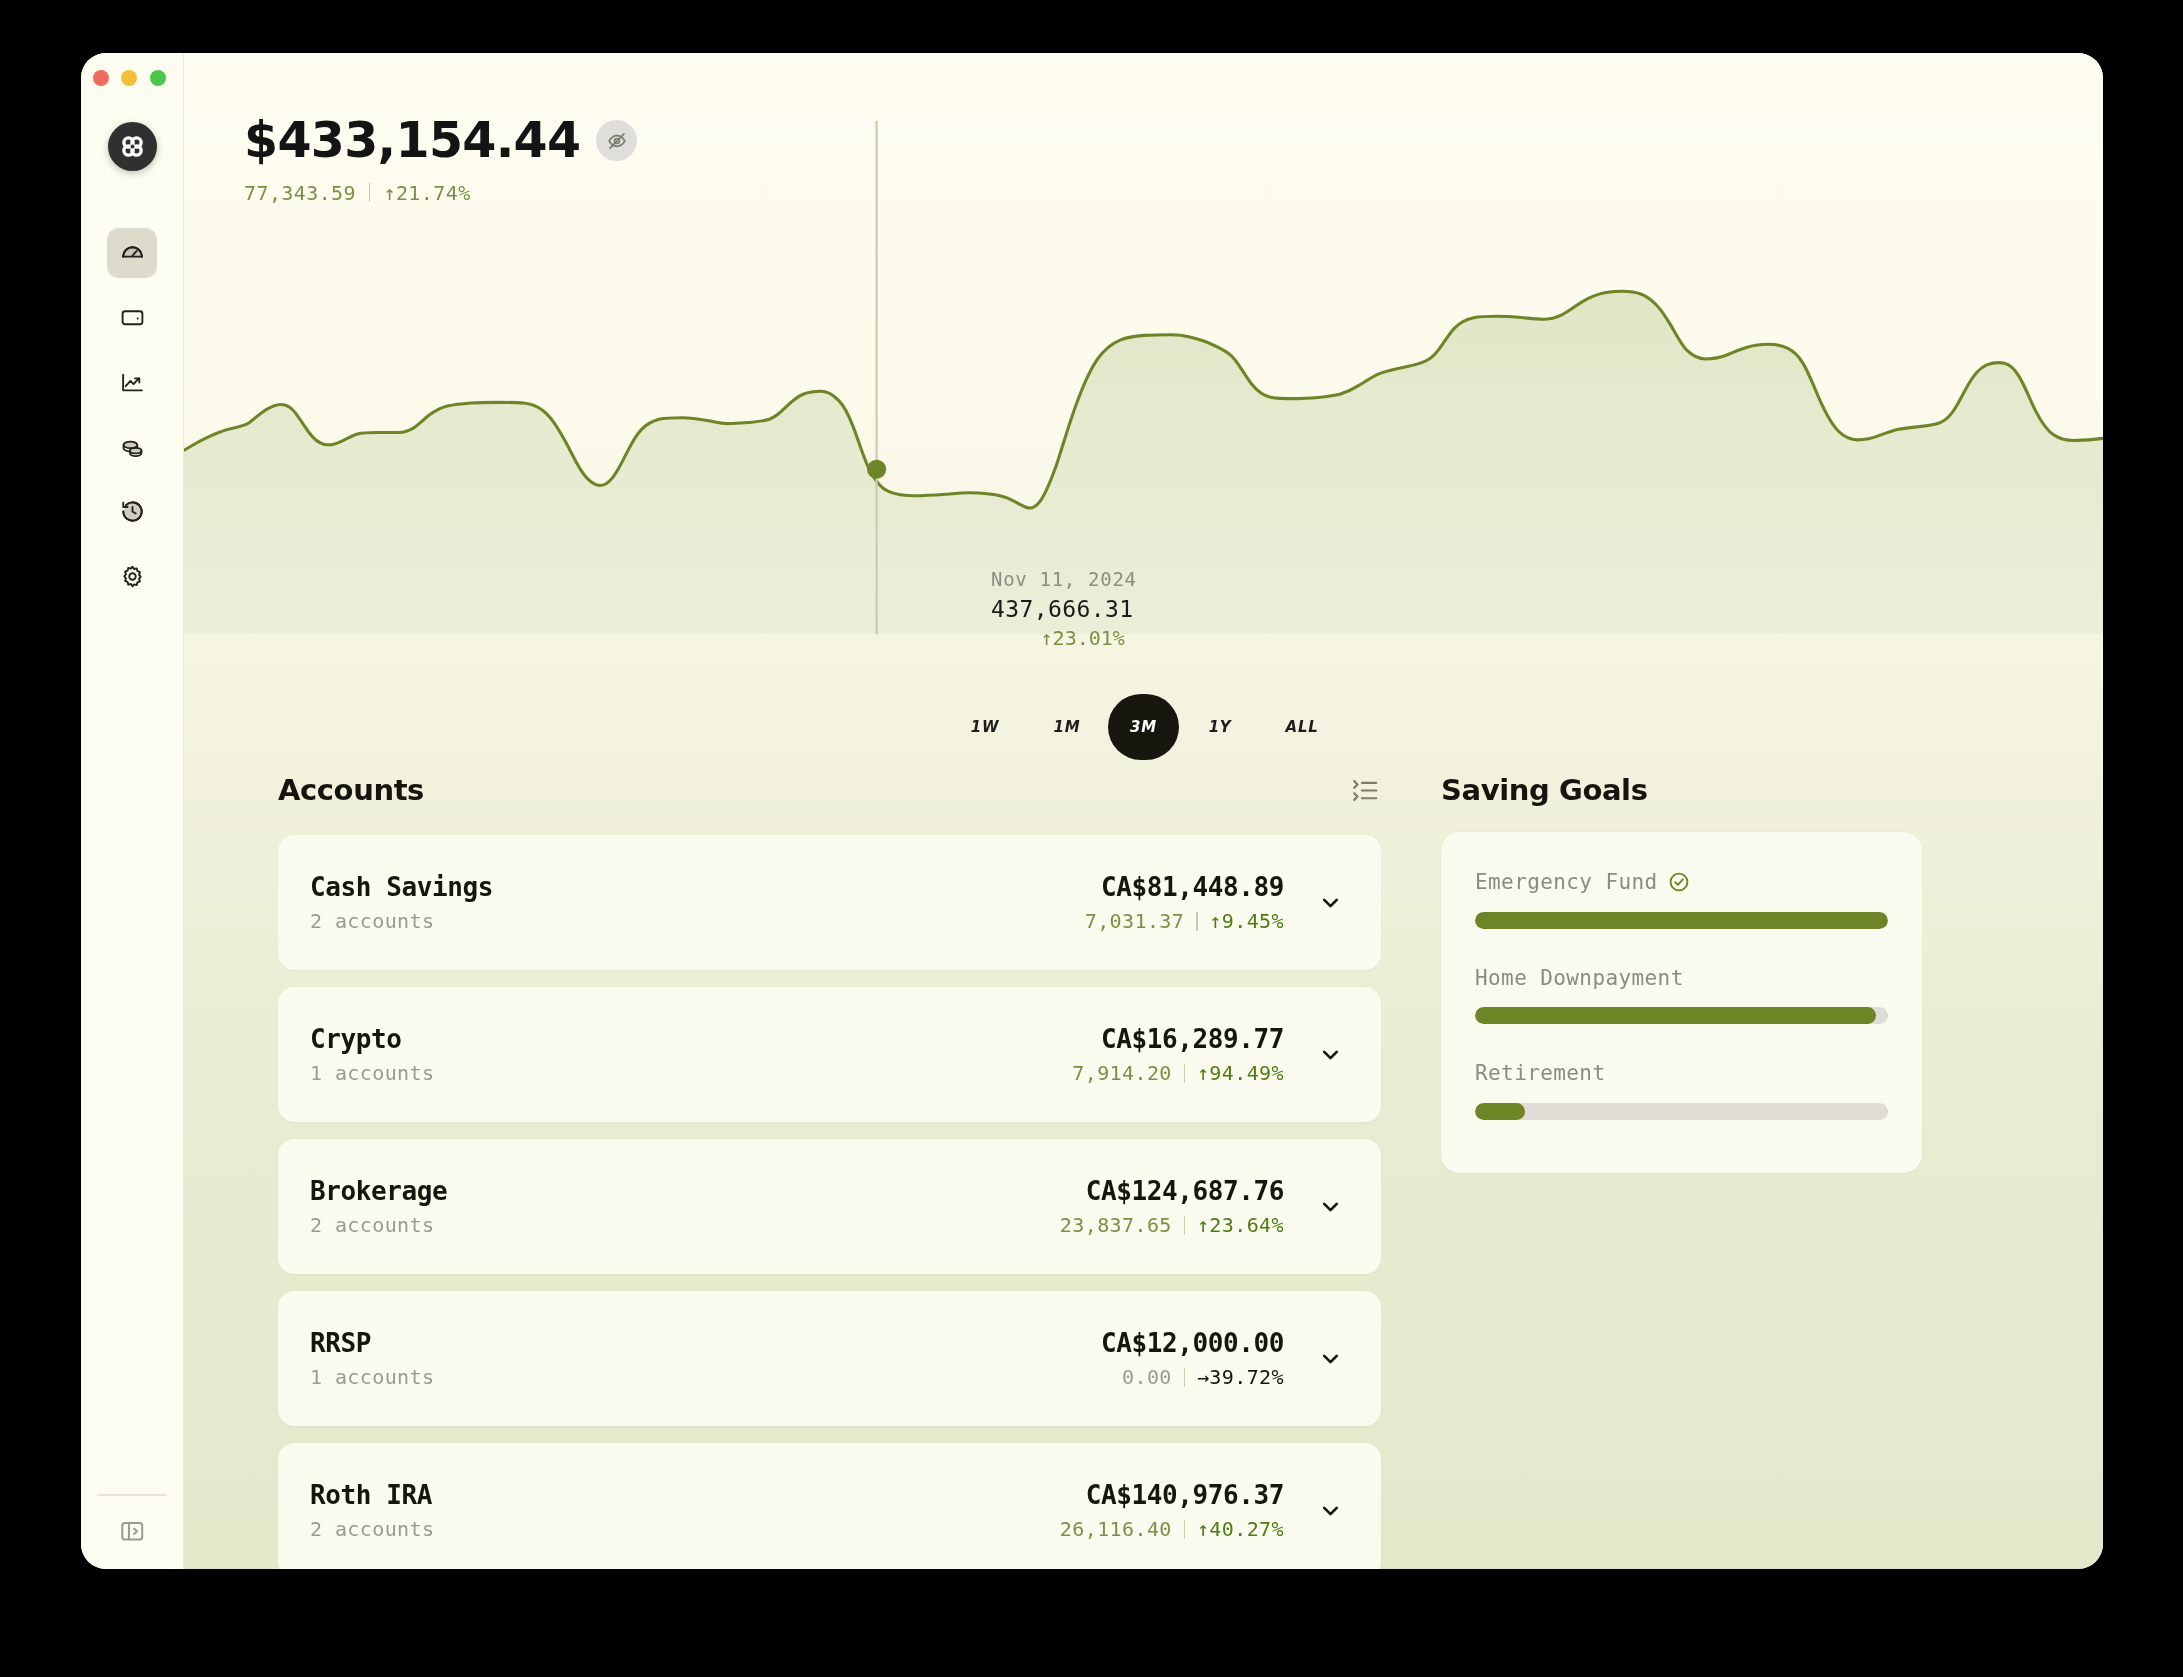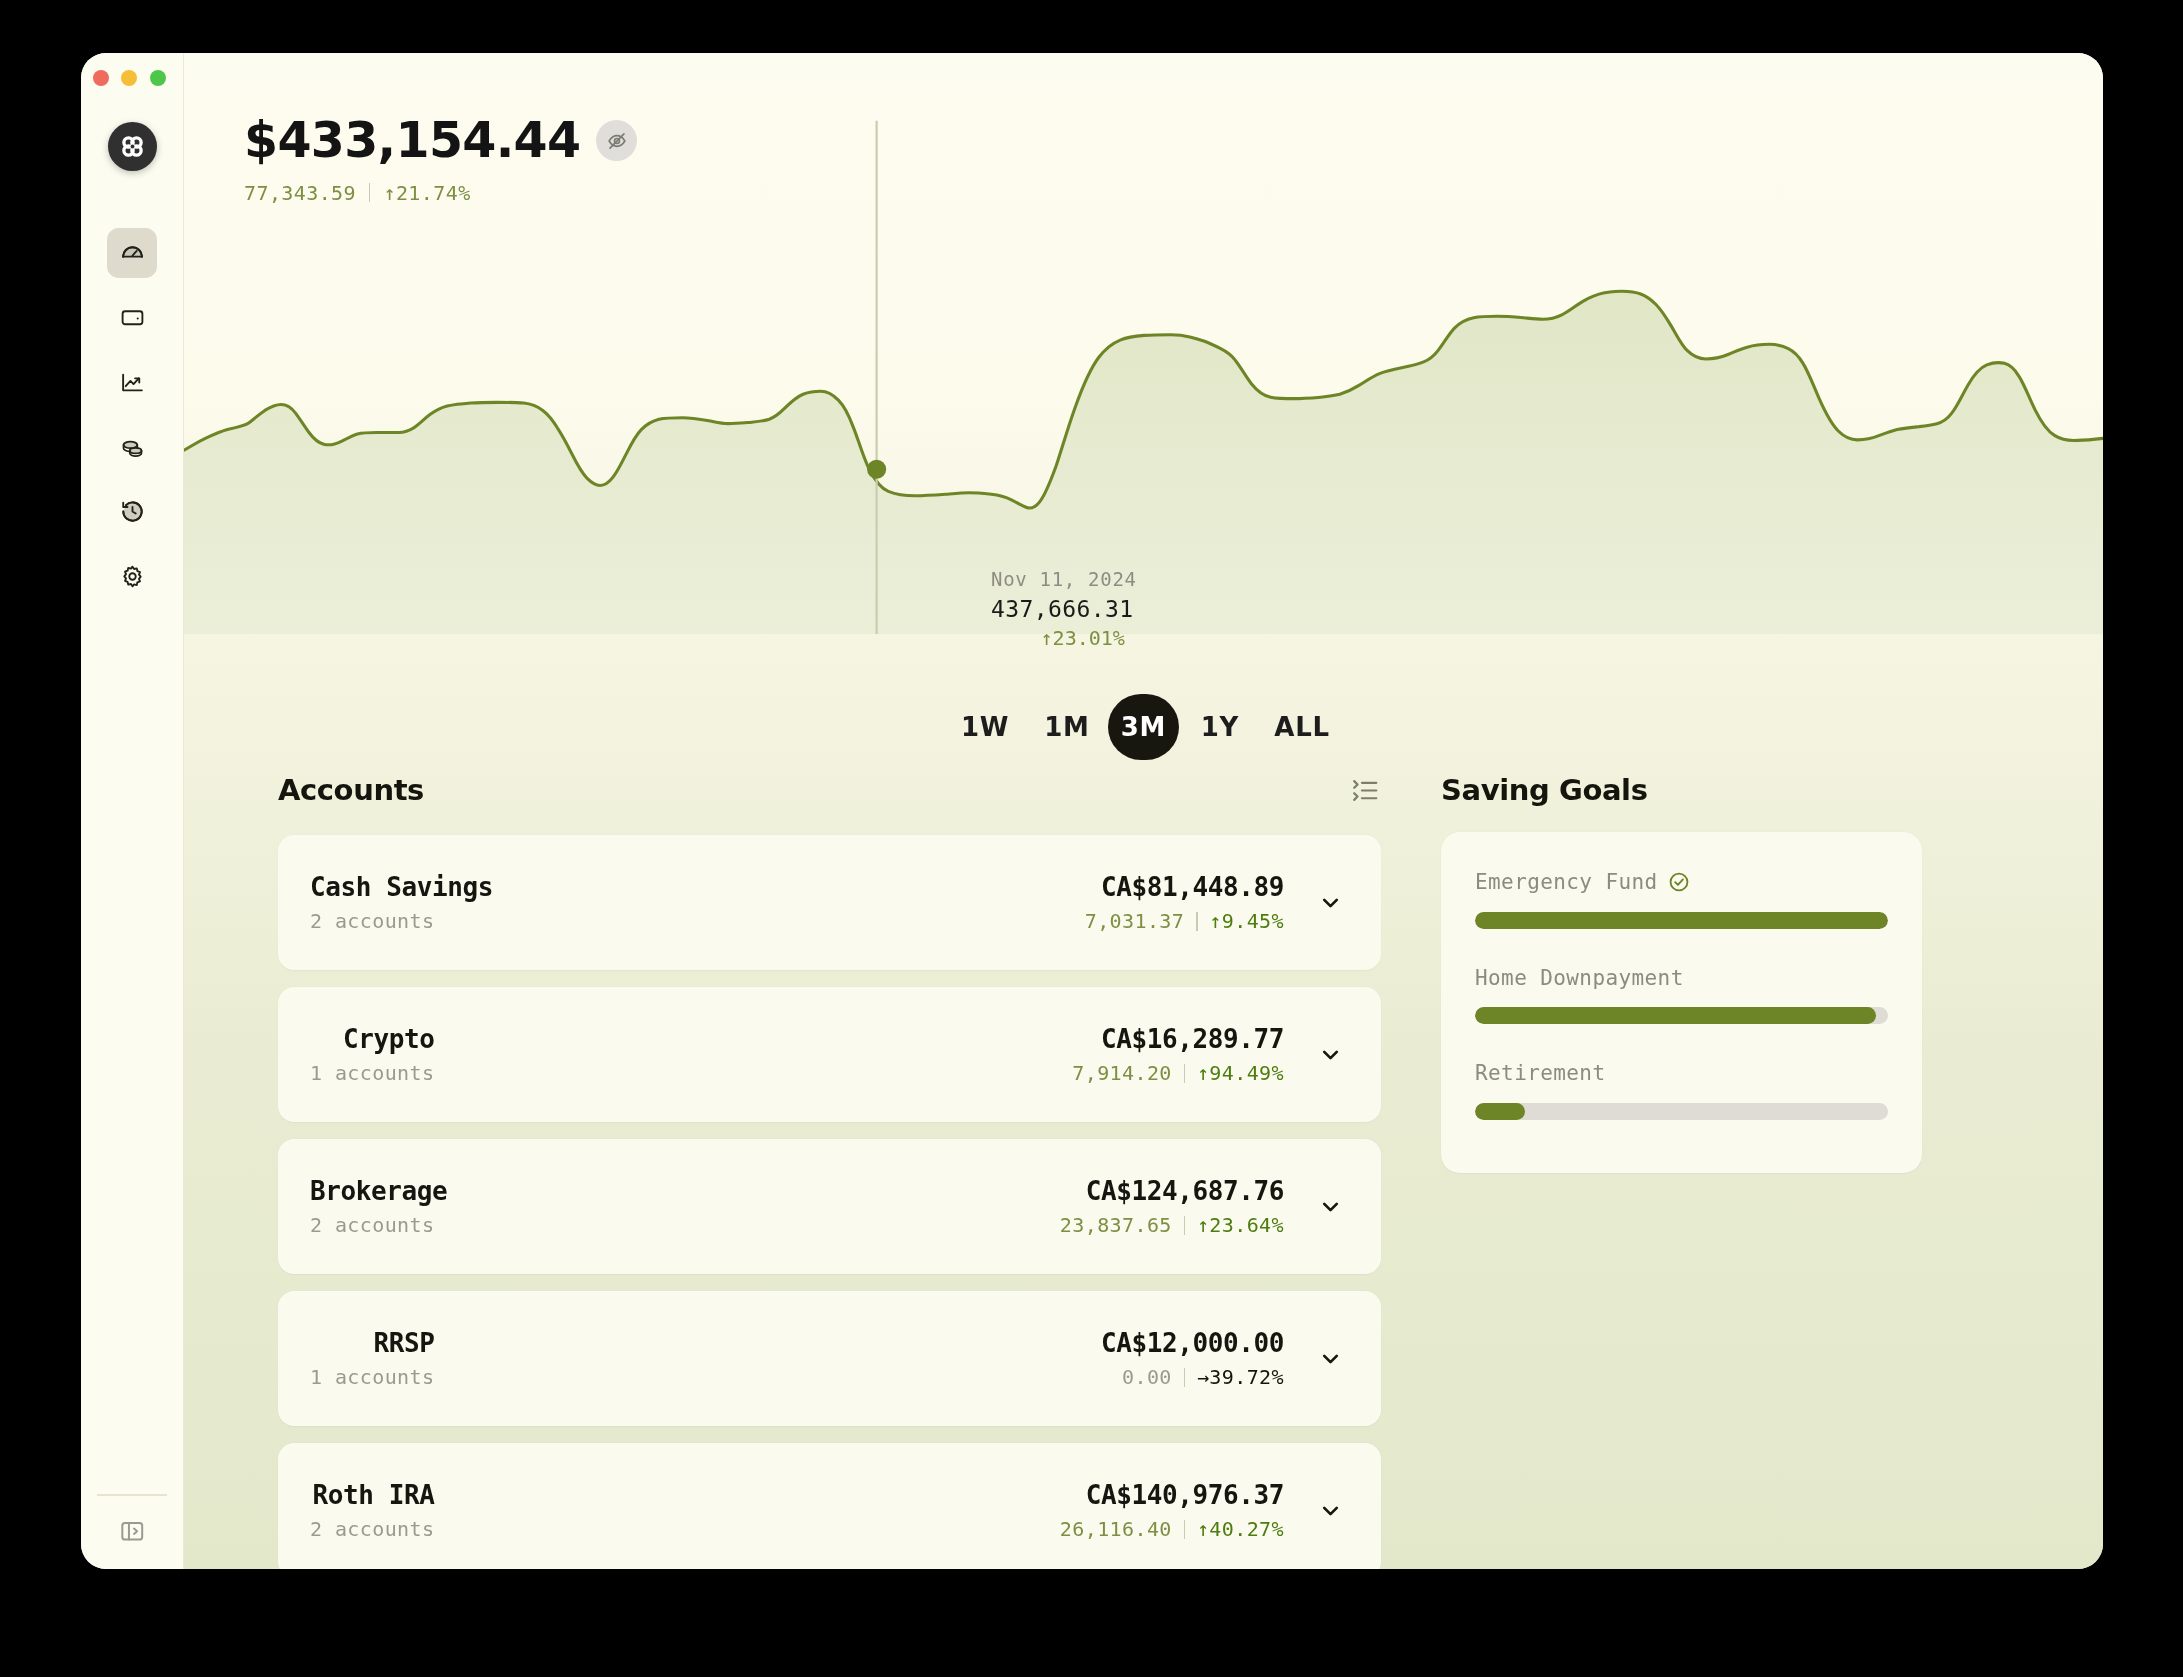--- a/index.html
+++ b/index.html
@@ -103,25 +103,26 @@
   #tooltip-date { font-size: 19px; color: #8d8d84; letter-spacing: 0.7px; }
   #tooltip-value { font-size: 23px; color: #1a1a1a; margin-top: 5.9px; letter-spacing: 0.4px; }
   #tooltip-change { font-size: 20px; color: #7d8f43; margin-top: 4.4px; text-align: right; padding-right: 11.8px; }
 
   #range-selector {
     position: absolute; left: 0; right: 0; top: 641px;
     display: flex; justify-content: center; align-items: center; gap: 0; z-index: 7;
   }
   .range-btn {
     font-family: "DejaVu Sans", sans-serif;
-    font-size: 26px; font-weight: 700; letter-spacing: 0.7px;
+    font-size: 15px; font-weight: 700; letter-spacing: 0.7px;
     color: #1d1d1d;
     width: 82px; height: 66px;
     display: flex; align-items: center; justify-content: center;
     border-radius: 35px;
+    font-style: italic;
   }
   .range-btn.active { background: #17170f; color: #ffffff; width: 71px; }
 
   
   #content { position: absolute; top: 720px; left: 0; right: 0; bottom: 0;
     display: flex; gap: 0; padding: 0 0 0 0; }
 
   #accounts-col { width: 1213px; padding-left: 94px; }
   #accounts-header {
     display: flex; align-items: center; justify-content: space-between;
@@ -137,21 +138,21 @@
     width: 1103px; height: 135px;
     background: #fbfaee;
     border-radius: 16px;
     margin-bottom: 17px;
     display: flex; align-items: center; justify-content: space-between;
     padding: 0 38px 0 32px;
     box-shadow: 0 0.7px 1.5px rgba(80,80,40,.05);
   }
   .acct-left { display: flex; flex-direction: column; gap: 6.6px; }
   .acct-name { font-size: 26px; font-weight: 700; color: #161610; letter-spacing: -0.4px;
-               font-family: "DejaVu Sans Mono", monospace; text-align: right; }
+               font-family: "DejaVu Sans Mono", monospace; }
   .acct-sub { font-size: 20px; color: #9a9a90; letter-spacing: 0.4px; }
   .acct-right-wrap { display: flex; align-items: center; gap: 34px; }
   .acct-right { display: flex; flex-direction: column; align-items: flex-end; gap: 7.4px; }
   .acct-balance { font-size: 26px; font-weight: 700; color: #161610; letter-spacing: -0.4px; }
   .acct-delta { display: flex; align-items: center; gap: 11.8px; }
   .acct-delta-amt { font-size: 20px; color: #7d8f43; letter-spacing: 0.4px; }
   .acct-delta-amt.neutral { color: #9a9a90; }
   .acct-delta-pct { font-size: 20px; color: #4d7c0f; letter-spacing: 0.4px; }
   .acct-delta-pct.neutral { color: #15150d; }
   .acct-chevron svg { width: 25px; height: 25px; display:block; }

